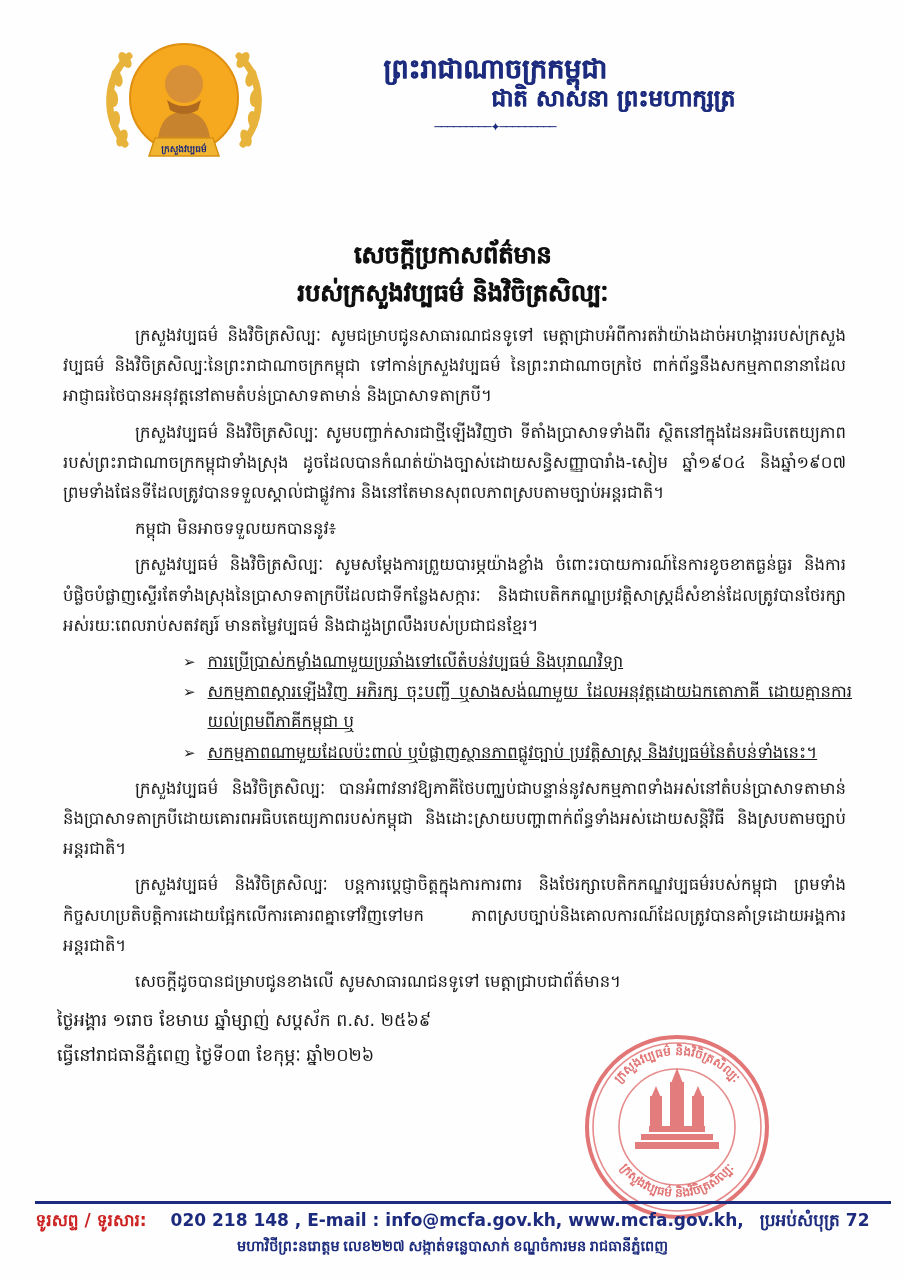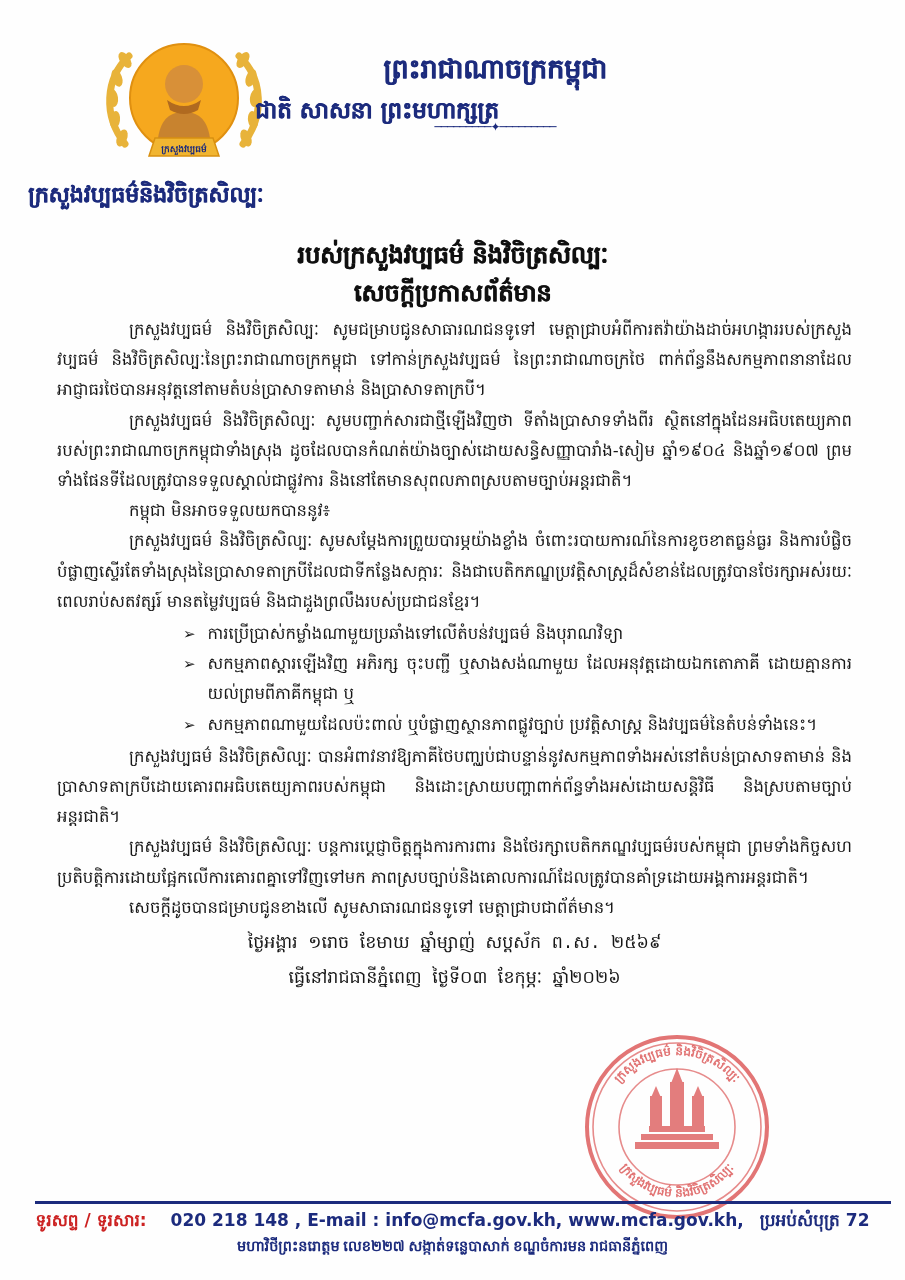--- a/index.html
+++ b/index.html
@@ -11,24 +11,23 @@
   }
   
   .logo{position:absolute;left:95px;top:26px;width:178px;height:156px;}
   .kingdom-title{
     position:absolute;left:255px;top:40px;width:480px;text-align:center;
     font-size:27px;font-weight:bold;color:#1c2b7d;
     text-shadow:0.6px 0 0 #1c2b7d;
     margin-top:12px;
   }
   .national-motto{
-    position:absolute;left:255px;top:84px;width:480px;text-align:left;
+    position:absolute;left:255px;top:84px;width:480px;text-align:right;
     font-size:23px;font-weight:bold;color:#1c2b7d;
     text-shadow:0.5px 0 0 #1c2b7d;
-    margin-top:12px;
   }
   .header-divider{
     position:absolute;left:255px;top:120px;width:480px;text-align:center;
     font-size:12px;color:#1c2b7d;letter-spacing:-1px;
   }
   .ministry-name{
     position:absolute;left:28px;top:181px;width:360px;
     font-size:22px;font-weight:bold;color:#1c2b7d;
     text-shadow:0.6px 0 0 #1c2b7d;
   }
@@ -36,30 +35,29 @@
   .doc-title{
     position:absolute;left:0;top:236px;width:100%;text-align:center;
     font-weight:bold;color:#101010;font-size:24px;line-height:38px;
     text-shadow:0.7px 0 0 #101010;
   }
   
   .content{
     position:absolute;left:57px;top:315px;width:795px;
     font-size:16.5px;line-height:30.2px;text-align:justify;
   }
-  .content p{margin:0;text-indent:72px;}
+  .content p{margin:6px;text-indent:72px;}
   .bullet-list{margin:2px 0;padding:0 0 0 126px;list-style:none;}
   .bullet-list li{display:flex;gap:12px;text-align:justify;}
   .bullet-list .marker{flex:0 0 auto;font-size:15px;}
-  .bullet-list .bullet-text{flex:1 1 auto;}
+  .bullet-list .bullet-text{flex:1 1 auto;text-decoration:underline;}
   .closing-wrap{position:relative;}
   .date-block{
-    text-align:center;margin-top:3px;font-size:17.5px;line-height:35px;
+    text-align:left;margin-top:3px;font-size:17.5px;line-height:35px;
     font-weight:500;
-    font-family:Liberation Mono, monospace;
   }
   .stamp{
     position:absolute;left:580px;top:1030px;width:194px;height:194px;
     opacity:0.88;mix-blend-mode:multiply;
   }
   
   .footer-rule{position:absolute;left:35px;top:1201px;width:856px;height:3px;background:#1c2b7d;}
   .footer-line1{
     position:absolute;left:0;top:1209px;width:100%;text-align:center;
     font-size:17px;font-weight:bold;color:#1c2b7d;
@@ -101,25 +99,24 @@
       <path d="M72,74 q17,12 34,0 l-3,10 q-14,8 -28,0 Z" fill="#b06a20"></path>
 
       <path d="M60,112 h58 l6,18 h-70 Z" fill="#f1b531" stroke="#d89010" stroke-width="1.5"></path>
       <text x="89" y="126" text-anchor="middle" font-size="9" font-weight="bold" fill="#1c2b7d">ក្រសួងវប្បធម៌</text>
     </svg>
   </div>
 
   <div class="kingdom-title">ព្រះរាជាណាចក្រកម្ពុជា</div>
   <div class="national-motto">ជាតិ សាសនា ព្រះមហាក្សត្រ</div>
   <div class="header-divider">─────────✦─────────</div>
-  <div class="ministry-name">ក្រសួងវប្បធម៌និងវិចិត្រសិល្បៈ</div>
 
   <div class="doc-title">
+    <div>សេចក្តីប្រកាសព័ត៌មាន</div>
     <div>របស់ក្រសួងវប្បធម៌ និងវិចិត្រសិល្បៈ</div>
-    <div>សេចក្តីប្រកាសព័ត៌មាន</div>
   </div>
 
   <div class="content">
     <p>ក្រសួងវប្បធម៌ និងវិចិត្រសិល្បៈ សូមជម្រាបជូនសាធារណជនទូទៅ មេត្តាជ្រាបអំពីការតវ៉ាយ៉ាងដាច់អហង្ការរបស់ក្រសួងវប្បធម៌ និងវិចិត្រសិល្បៈនៃព្រះរាជាណាចក្រកម្ពុជា ទៅកាន់ក្រសួងវប្បធម៌ នៃព្រះរាជាណាចក្រថៃ ពាក់ព័ន្ធនឹងសកម្មភាពនានាដែលអាជ្ញាធរថៃបានអនុវត្តនៅតាមតំបន់ប្រាសាទតាមាន់ និងប្រាសាទតាក្របី។</p>
     <p>ក្រសួងវប្បធម៌ និងវិចិត្រសិល្បៈ សូមបញ្ជាក់សារជាថ្មីឡើងវិញថា ទីតាំងប្រាសាទទាំងពីរ ស្ថិតនៅក្នុងដែនអធិបតេយ្យភាពរបស់ព្រះរាជាណាចក្រកម្ពុជាទាំងស្រុង ដូចដែលបានកំណត់យ៉ាងច្បាស់ដោយសន្ធិសញ្ញាបារាំង-សៀម ឆ្នាំ១៩០៤ និងឆ្នាំ១៩០៧ ព្រមទាំងផែនទីដែលត្រូវបានទទួលស្គាល់ជាផ្លូវការ និងនៅតែមានសុពលភាពស្របតាមច្បាប់អន្តរជាតិ។</p>
     <p>កម្ពុជា មិនអាចទទួលយកបាននូវ៖</p>
     <p>ក្រសួងវប្បធម៌ និងវិចិត្រសិល្បៈ សូមសម្តែងការព្រួយបារម្ភយ៉ាងខ្លាំង ចំពោះរបាយការណ៍នៃការខូចខាតធ្ងន់ធ្ងរ និងការបំផ្លិចបំផ្លាញស្ទើរតែទាំងស្រុងនៃប្រាសាទតាក្របីដែលជាទីកន្លែងសក្ការៈ និងជាបេតិកភណ្ឌប្រវត្តិសាស្ត្រដ៏សំខាន់ដែលត្រូវបានថែរក្សាអស់រយៈពេលរាប់សតវត្សរ៍ មានតម្លៃវប្បធម៌ និងជាដួងព្រលឹងរបស់ប្រជាជនខ្មែរ។</p>
 
     <ul class="bullet-list">
       <li>

